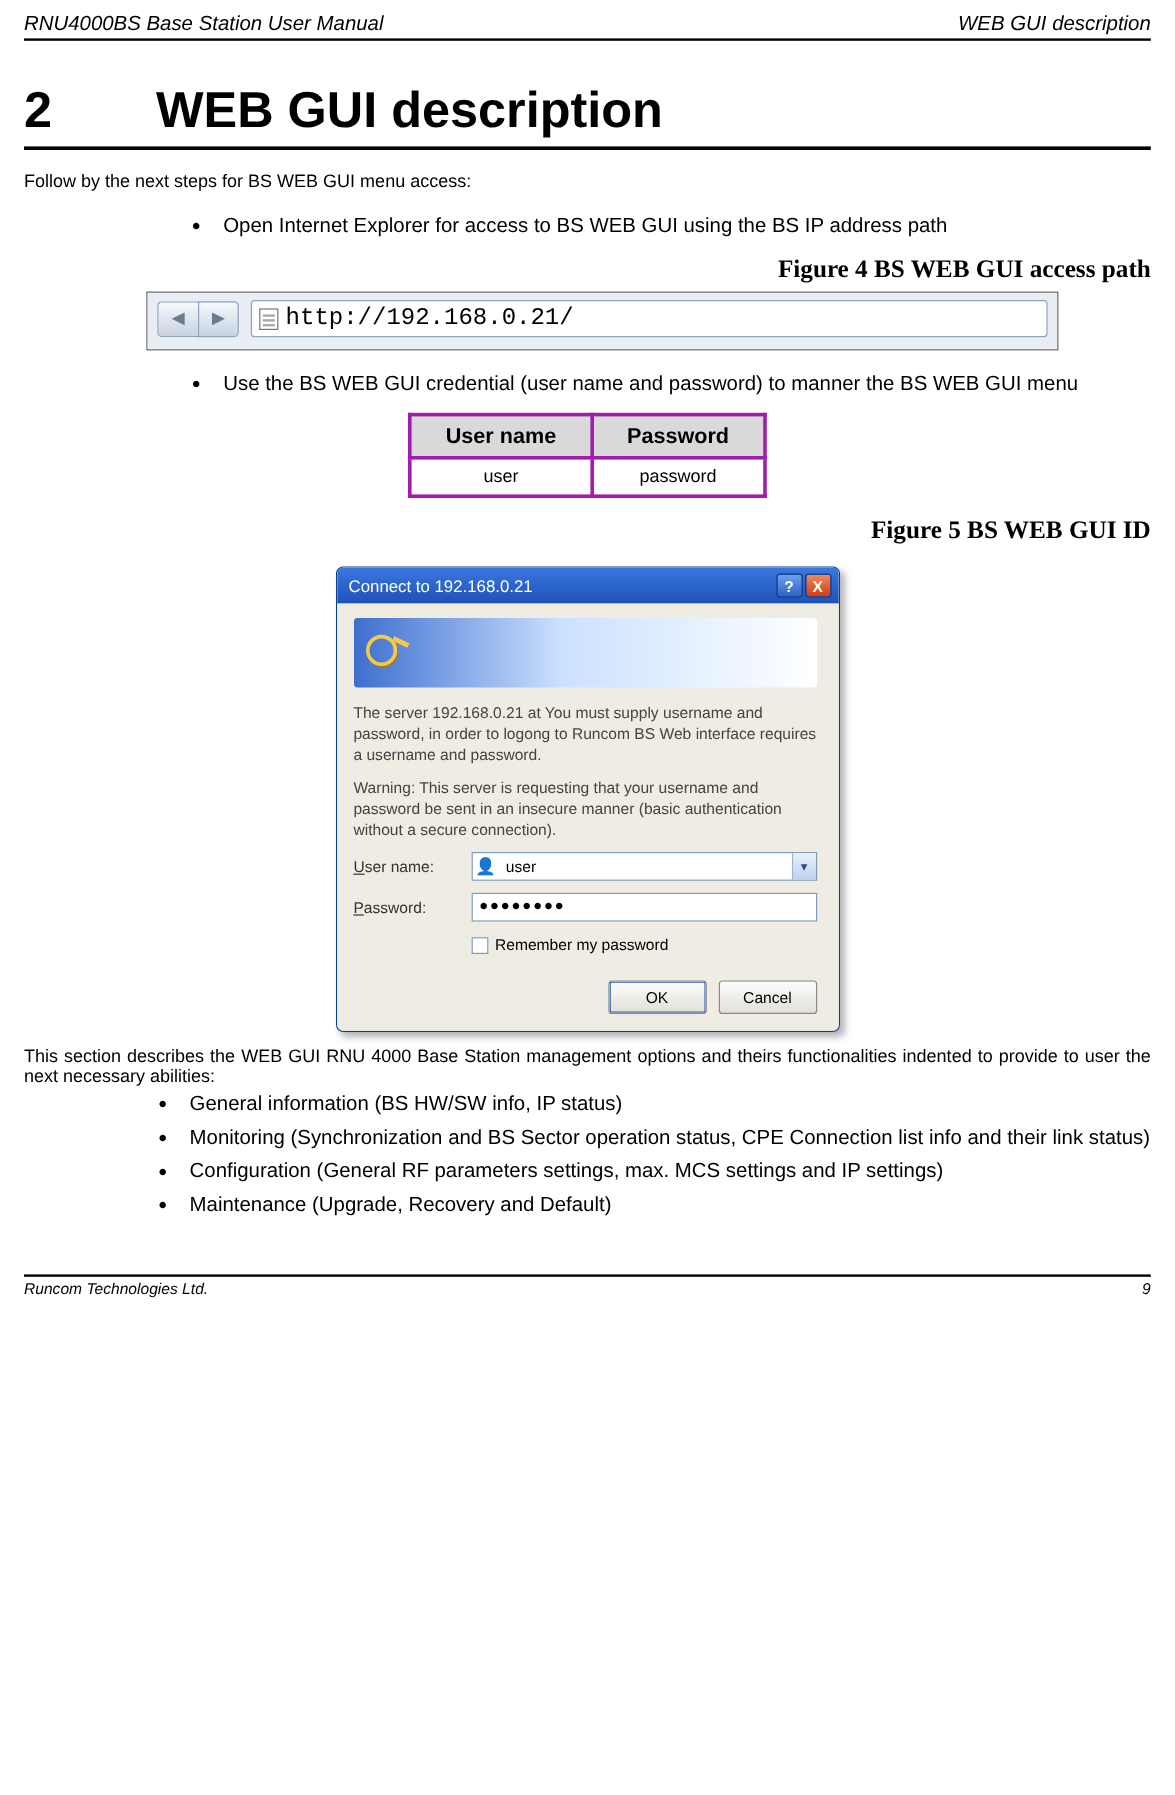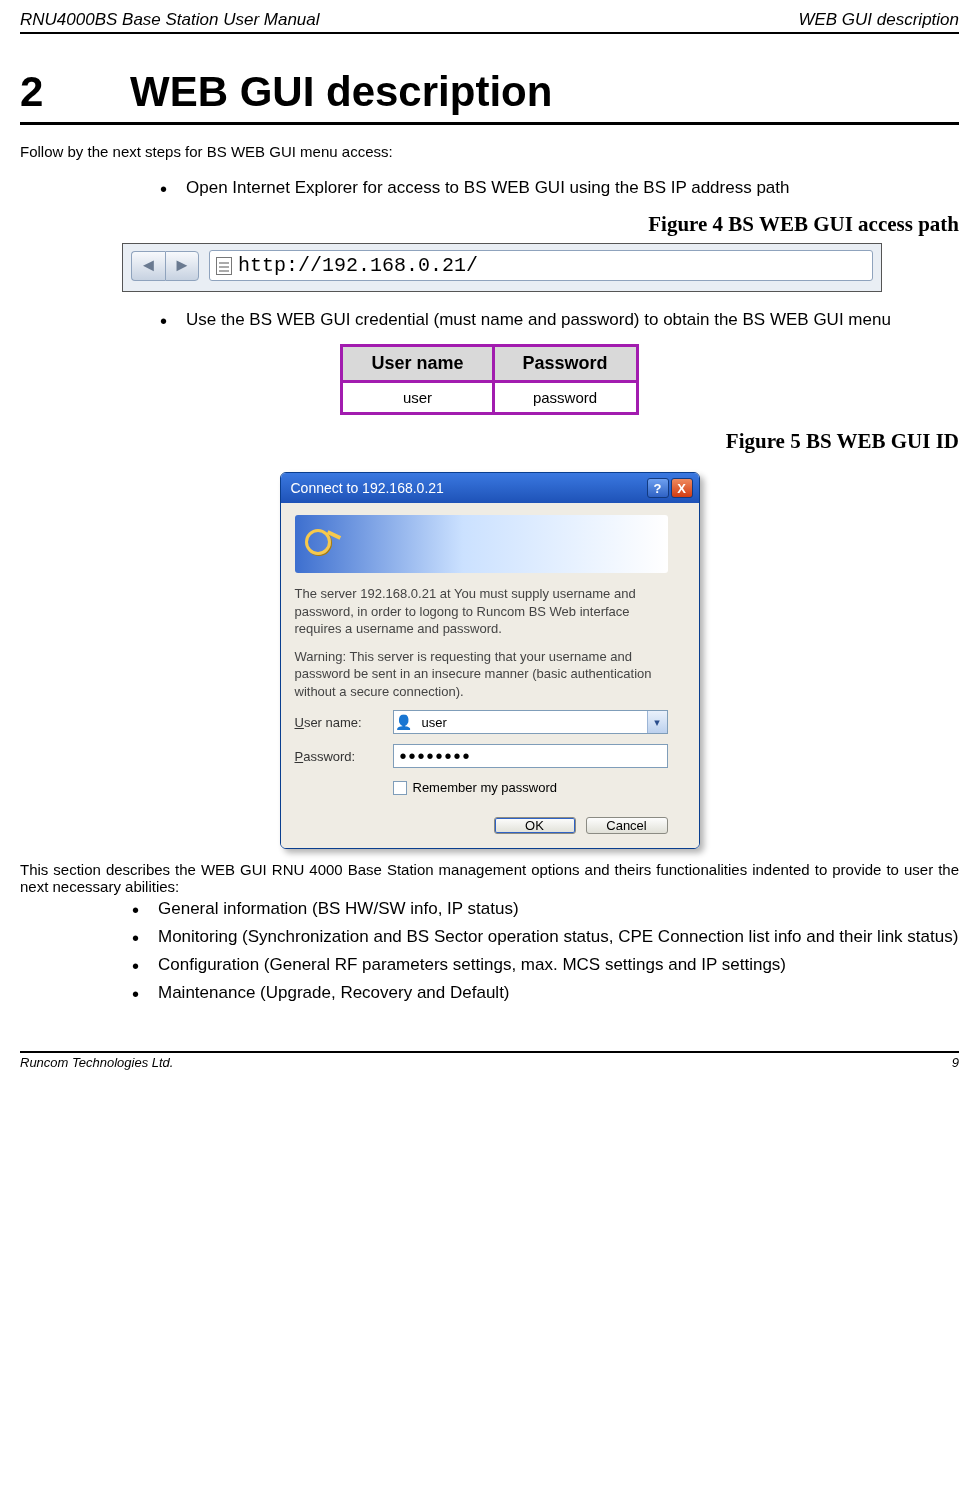--- a/index.html
+++ b/index.html
@@ -202,21 +202,21 @@
     border-radius: 3px;
     border: 1px solid #123a80;
     display: flex; align-items: center; justify-content: center;
     font-size: 13px; font-weight: bold;
     color: #fff;
   }
   .dlg-help { background: linear-gradient(#6ea0f0,#2f62c4); }
   .dlg-close { background: linear-gradient(#ef8a5e,#d23c12); }
   .dialog-body {
     background: #efece4;
-    padding: 12px 31px 14px 14px;
+    padding: 12px 18px 14px 14px;
   }
   .dialog-banner {
     height: 58px;
     background: linear-gradient(90deg,#3d6fcf 0%,#cbe1ff 45%,#fff 100%);
     border-radius: 3px;
     display: flex;
     align-items: center;
     padding-left: 10px;
     margin-bottom: 12px;
   }
@@ -266,21 +266,21 @@
   }
   .remember-row { grid-column: 2; display: flex; align-items: center; gap: 6px; margin-top: 2px; }
   .chk {
     width: 14px; height: 14px; border: 1px solid #7f9db9; background: #fff;
   }
   .dialog-btnrow {
     display: flex; justify-content: flex-end; gap: 10px;
     margin-top: 22px;
   }
   .winbtn {
-    min-width: 82px; height: 17px;
+    min-width: 82px; height: 28px;
     background: linear-gradient(#fdfdfd,#e0e0d7);
     border: 1px solid #8b8b83;
     border-radius: 3px;
     font-family: Tahoma, sans-serif;
     font-size: 13px;
     display: flex; align-items: center; justify-content: center;
   }
   .winbtn.def { box-shadow: 0 0 0 1px #2f62c4 inset; }
   .para-after {
     font-family: Verdana, Geneva, sans-serif;
@@ -332,21 +332,21 @@
         </div>
       </div>
       <div class="addr-wrap">
         <span class="page-icon"></span>
         <span>http://192.168.0.21/</span>
       </div>
     </div>
   </div>
 
   <ul class="bullets">
-    <li>Use the BS WEB GUI credential (must name and password) to obtain the BS WEB GUI menu</li>
+    <li>Use the BS WEB GUI credential (user name and password) to manner the BS WEB GUI menu</li>
   </ul>
 
   <table class="cred-table">
     <tbody>
         <tr>
       <th>User name</th>
       <th>Password</th>
     </tr>
     <tr>
       <td>user</td>

